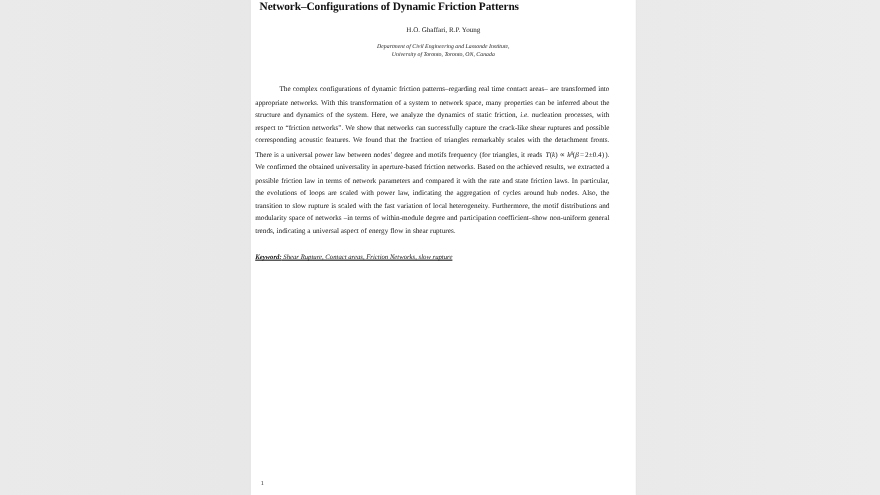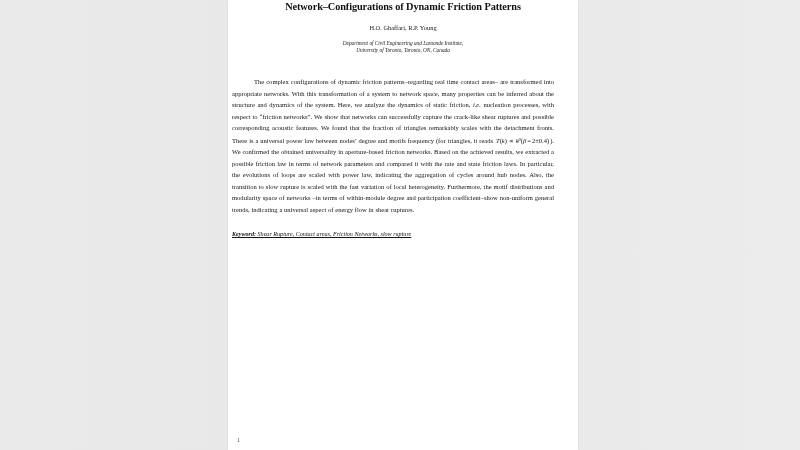--- a/index.html
+++ b/index.html
@@ -36,21 +36,21 @@
   #page-body {
     position: absolute;
     left: 0px;
     top: 0px;
     width: 350px;
     height: 450px;
   }
 
   
   .title {
-    text-align: center;
+    text-align: left;
     font-weight: bold;
     font-size: 10.3px;
     line-height: 12px;
     color: #111111;
     letter-spacing: -0.1px;
     margin: 0;
     padding: 1px 8px 0 8px;
   }
 
   .authors {

